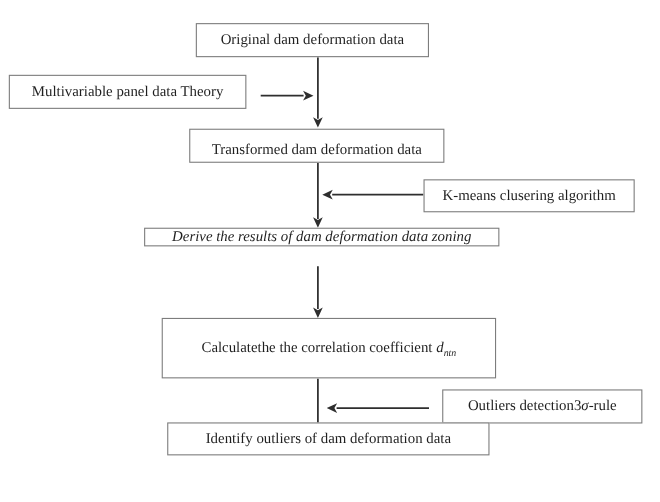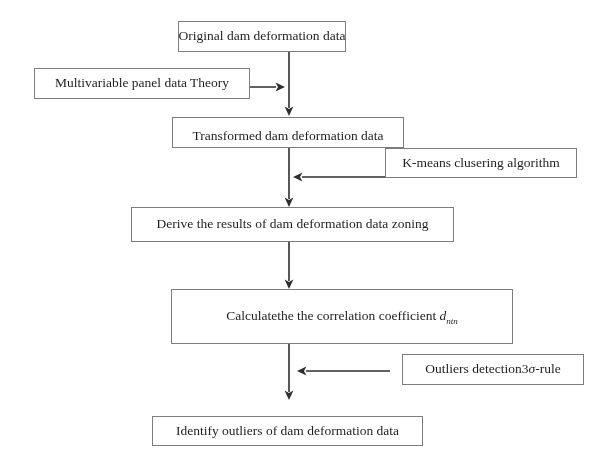--- a/index.html
+++ b/index.html
@@ -28,28 +28,28 @@
     text-align:center;
     font-size:13.5px;
     line-height:1.25;
     padding:2px 6px;
     white-space:nowrap;
   }
   .node .stack{display:block;}
   .node .stack .row{display:block;}
   i{font-style:italic;}
   sub{font-size:9px;line-height:0;}
-  #n-original   {left:178px;top:21px; width:168px;height:31px;align-items:center;}
-  #n-panel      {left:34px; top:68px; width:216px;height:31px;}
+  #n-original   {left:178px;top:21px; width:212px;height:31px;align-items:center;}
+  #n-panel      {left:8px; top:68px; width:216px;height:31px;}
   #n-transformed{left:172px;top:117px;width:232px;height:31px;align-items:flex-end;}
-  #n-kmeans     {left:385px;top:148px;width:192px;height:30px;}
-  #n-zoning     {left:131px;top:207px;width:323px;height:35px;}
-  #n-calc       {left:147px;top:289px;width:342px;height:55px;margin-left:24px;}
+  #n-kmeans     {left:385px;top:163px;width:192px;height:30px;}
+  #n-zoning     {left:131px;top:207px;width:323px;height:17px;font-style:italic;}
+  #n-calc       {left:147px;top:289px;width:304px;height:55px;}
   #n-sigma      {left:390px;top:354px;width:182px;height:31px;margin-left:12px;}
-  #n-identify   {left:152px;top:416px;width:271px;height:30px;}
+  #n-identify   {left:152px;top:384px;width:293px;height:30px;}
   svg.connectors{
     position:absolute;left:0;top:0;width:600px;height:456px;
     pointer-events:none;
   }
   svg.connectors line{stroke:var(--arrow);stroke-width:1.6;}
   svg.connectors polygon{fill:var(--arrow);}
 </style>
 </head>
 <body>
 

